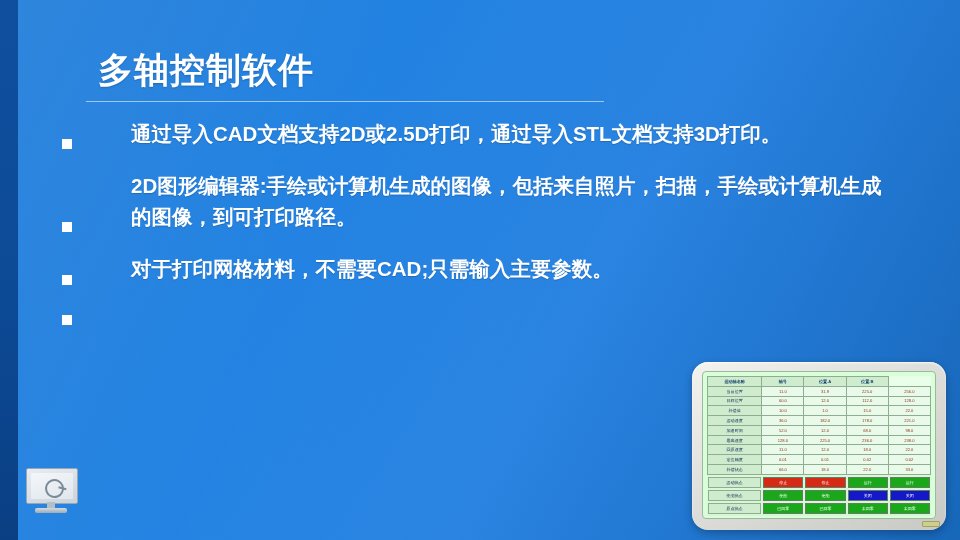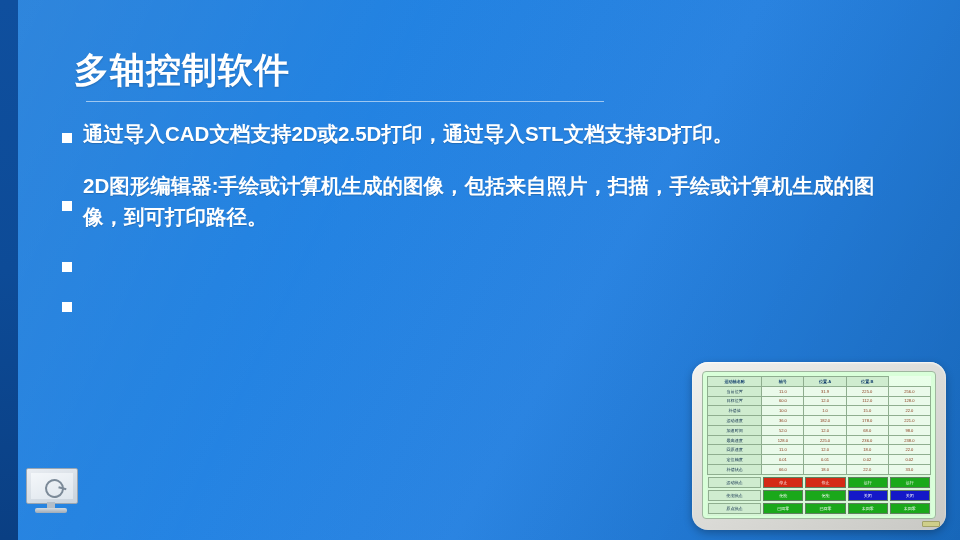--- a/index.html
+++ b/index.html
@@ -29,21 +29,21 @@
   }
   .left-bar {
     position: absolute;
     left: 0; top: 0;
     width: 18px;
     height: 540px;
     background: linear-gradient(180deg, #0f4f9e 0%, #0d4b97 50%, #0a3f83 100%);
   }
   .title {
     position: absolute;
-    left: 74px;
+    left: 98px;
     top: 47px;
     font-size: 35px;
     font-weight: bold;
     color: #ffffff;
     letter-spacing: 1px;
     text-shadow: 0 1px 2px rgba(0,0,0,0.20);
   }
   .title-rule {
     position: absolute;
     left: 86px;
@@ -53,23 +53,24 @@
     background: rgba(255,255,255,0.55);
   }
   .bullets {
     position: absolute;
     left: 62px;
     top: 118px;
     width: 836px;
   }
   .bullet {
     display: flex;
-    align-items: center;
+    align-items: flex-end;
     margin-bottom: 21px;
     color: #ffffff;
+    gap: 48px;
   }
   .bullet .marker {
     flex: 0 0 auto;
     width: 10px;
     height: 10px;
     background: #ffffff;
     margin-top: 9px;
     margin-right: 11px;
   }
   .bullet .text {
@@ -247,20 +248,21 @@
     <div class="bullet">
       <span class="marker"></span>
       <span class="text">通过导入CAD文档支持2D或2.5D打印，通过导入STL文档支持3D打印。</span>
     </div>
     <div class="bullet">
       <span class="marker"></span>
       <span class="text">2D图形编辑器:手绘或计算机生成的图像，包括来自照片，扫描，手绘或计算机生成的图像，到可打印路径。</span>
     </div>
     <div class="bullet">
       <span class="marker"></span>
+      <span class="text">对于打印网格材料，不需要CAD;只需输入主要参数。</span>
     </div>
     <div class="bullet">
       <span class="marker"></span>
     </div>
   </div>
 
   <div class="monitor-icon">
     <div class="screen">
       <div class="inner">
         <div class="lens"></div>

